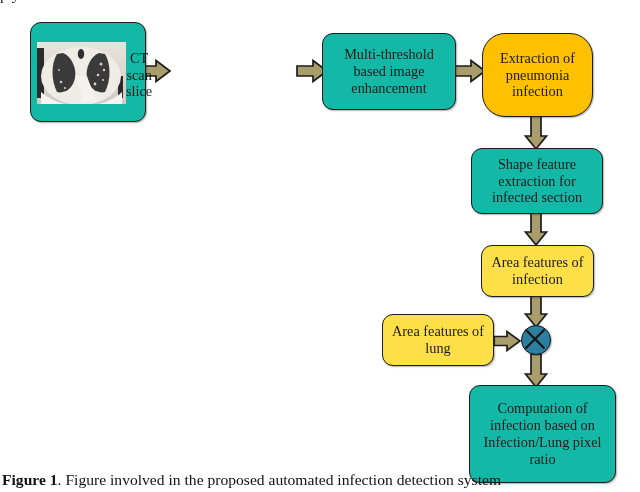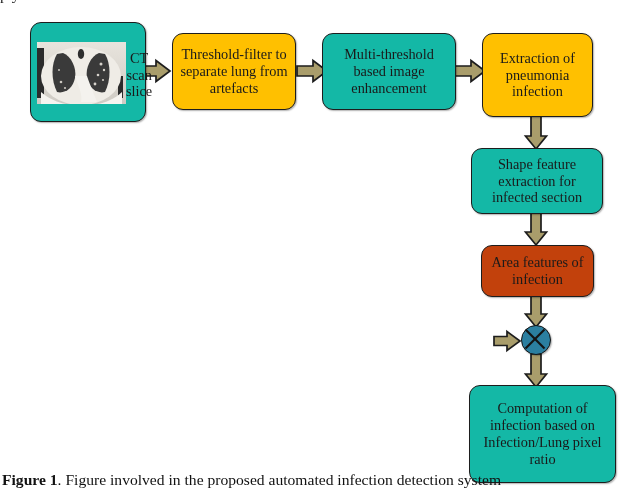--- a/index.html
+++ b/index.html
@@ -51,21 +51,21 @@
     font-size: 14.3px;
     padding: 2px 4px;
     box-shadow: 1px 1px 1.5px rgba(0,0,0,0.30);
   }
   .node .label {
     display: block;
     width: 100%;
   }
   .node.blue   { background: #14b8a6; }
   .node.orange { background: #ffc000; }
-  .node.green  { background: #c2410c; }
+  .node.green  { background: #fde047; }
 
   
   .node.image-node {
     flex-direction: row;
     justify-content: flex-start;
     padding: 7px 6px 5px 6px;
   }
   .ct-thumb {
     width: 89px;
     height: 62px;
@@ -205,40 +205,40 @@
         <circle cx="24" cy="40" r="1.3" fill="#cbc7c0"></circle>
         <circle cx="28" cy="46" r="1.1" fill="#cbc7c0"></circle>
         <circle cx="22" cy="28" r="1.0" fill="#c6c2bb"></circle>
 
         <path d="M4,50 C18,62 34,64 44,62 C56,64 72,62 85,50 L85,62 L4,62 Z" fill="#f6f4f0"></path>
       </svg>
     </div>
     <span class="label">CT scan slice</span>
   </div>
 
-  <div class="node orange" style="left:172px; top:33px; width:124px; height:77px;">
-    <span class="label">Threshold-filter to separate lung from artefacts</span>
-  </div>
 
   <div class="node blue" style="left:322px; top:33px; width:134px; height:77px;">
     <span class="label">Multi-threshold based image enhancement</span>
   </div>
 
-  <div class="node orange" style="left:482px; top:33px; width:111px; height:84px;">
+  <div class="node orange" style="left:482px; top:33px; width:111px; height:84px;border-radius:23px;">
     <span class="label">Extraction of pneumonia infection</span>
   </div>
 
   <div class="node blue" style="left:471px; top:148px; width:132px; height:66px;">
     <span class="label">Shape feature extraction for infected section</span>
   </div>
 
   <div class="node green" style="left:481px; top:245px; width:113px; height:52px;">
     <span class="label">Area features of infection</span>
   </div>
 
+  <div class="node green" style="left:382px; top:314px; width:112px; height:52px;">
+    <span class="label">Area features of lung</span>
+  </div>
 
   <div class="mul-node" style="left:521px; top:325px;">
     <svg viewBox="0 0 30 30">
       <line x1="5.5" y1="5.5" x2="24.5" y2="24.5" stroke="#141414" stroke-width="2.1"></line>
       <line x1="24.5" y1="5.5" x2="5.5" y2="24.5" stroke="#141414" stroke-width="2.1"></line>
     </svg>
   </div>
 
   <div class="node blue" style="left:469px; top:385px; width:147px; height:98px;">
     <span class="label">Computation of infection based on Infection/Lung pixel ratio</span>

